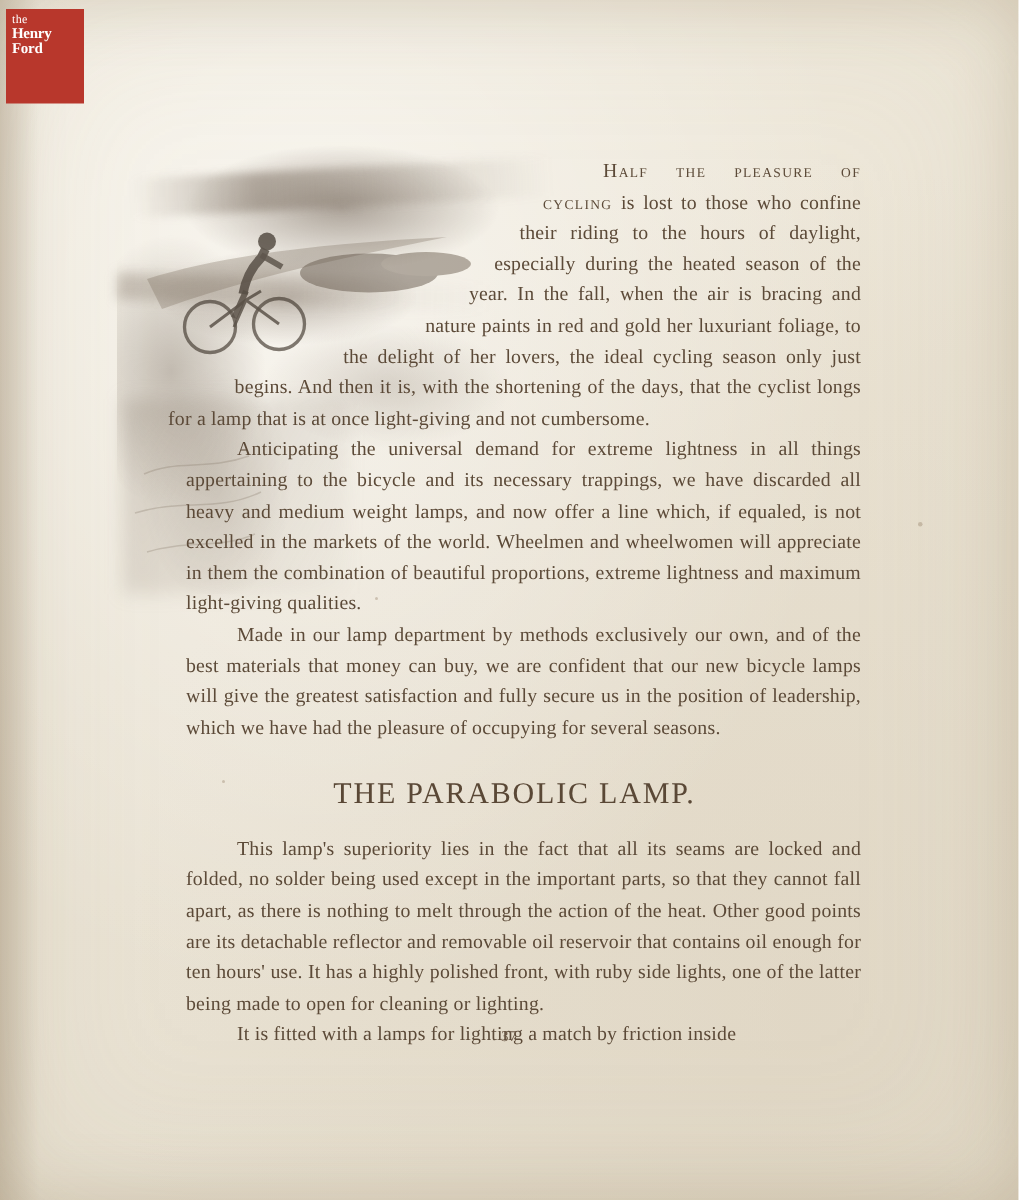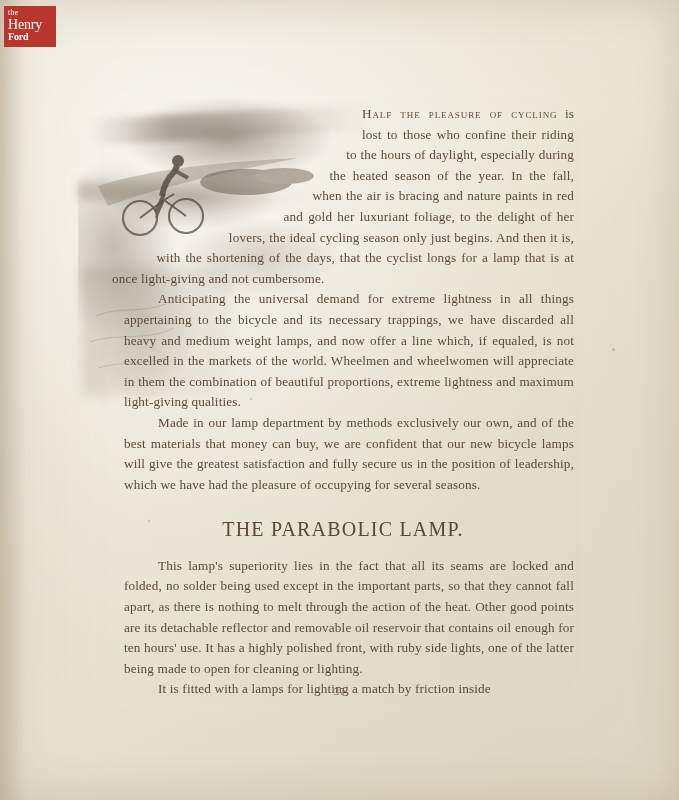--- a/index.html
+++ b/index.html
@@ -40,39 +40,39 @@
     width: 26px;
     background: linear-gradient(to right, rgba(140,120,95,0.28), rgba(140,120,95,0.0));
   }
 
   
   .logo {
     position: absolute;
     left: 4px;
     top: 6px;
     width: 52px;
-    height: 41px;
+    height: 63px;
     background: #c0392b;
     background: #b8372c;
     color: #ffffff;
     font-family: "Liberation Serif", serif;
     line-height: 1.0;
     padding: 3px 4px;
     box-sizing: border-box;
     z-index: 6;
   }
   .logo .the {
     font-size: 8px;
     letter-spacing: 0.2px;
     display: block;
     margin-bottom: 1px;
   }
   .logo .henry {
-    font-size: 14px;
-    font-weight: normal;
+    font-size: 10px;
+    font-weight: bold;
     display: block;
     letter-spacing: -0.2px;
   }
   .logo .ford {
     font-size: 10px;
     font-weight: bold;
     display: block;
     letter-spacing: -0.2px;
   }
 
@@ -131,21 +131,21 @@
     color: #5c4a38;
     font-size: 13.2px;
     line-height: 20.6px;
     text-align: justify;
     letter-spacing: 0.15px;
   }
   .textblock p {
     margin: 0 0 0 12px;
   }
   .p-indent { text-indent: 34px; }
-  .smallcaps { font-variant: small-caps; letter-spacing: 0.9px; }
+  .smallcaps { font-variant: small-caps; letter-spacing: 0.9px; margin-left: 40px; }
 
   
   .wrapspacer {
     float: left;
     width: 250px;
     height: 156px;
     shape-outside: polygon(0 0, 250px 0, 250px 22px, 232px 44px, 214px 66px, 196px 88px, 160px 110px, 90px 132px, 0 156px);
     margin: 0;
   }
   .para1 {

